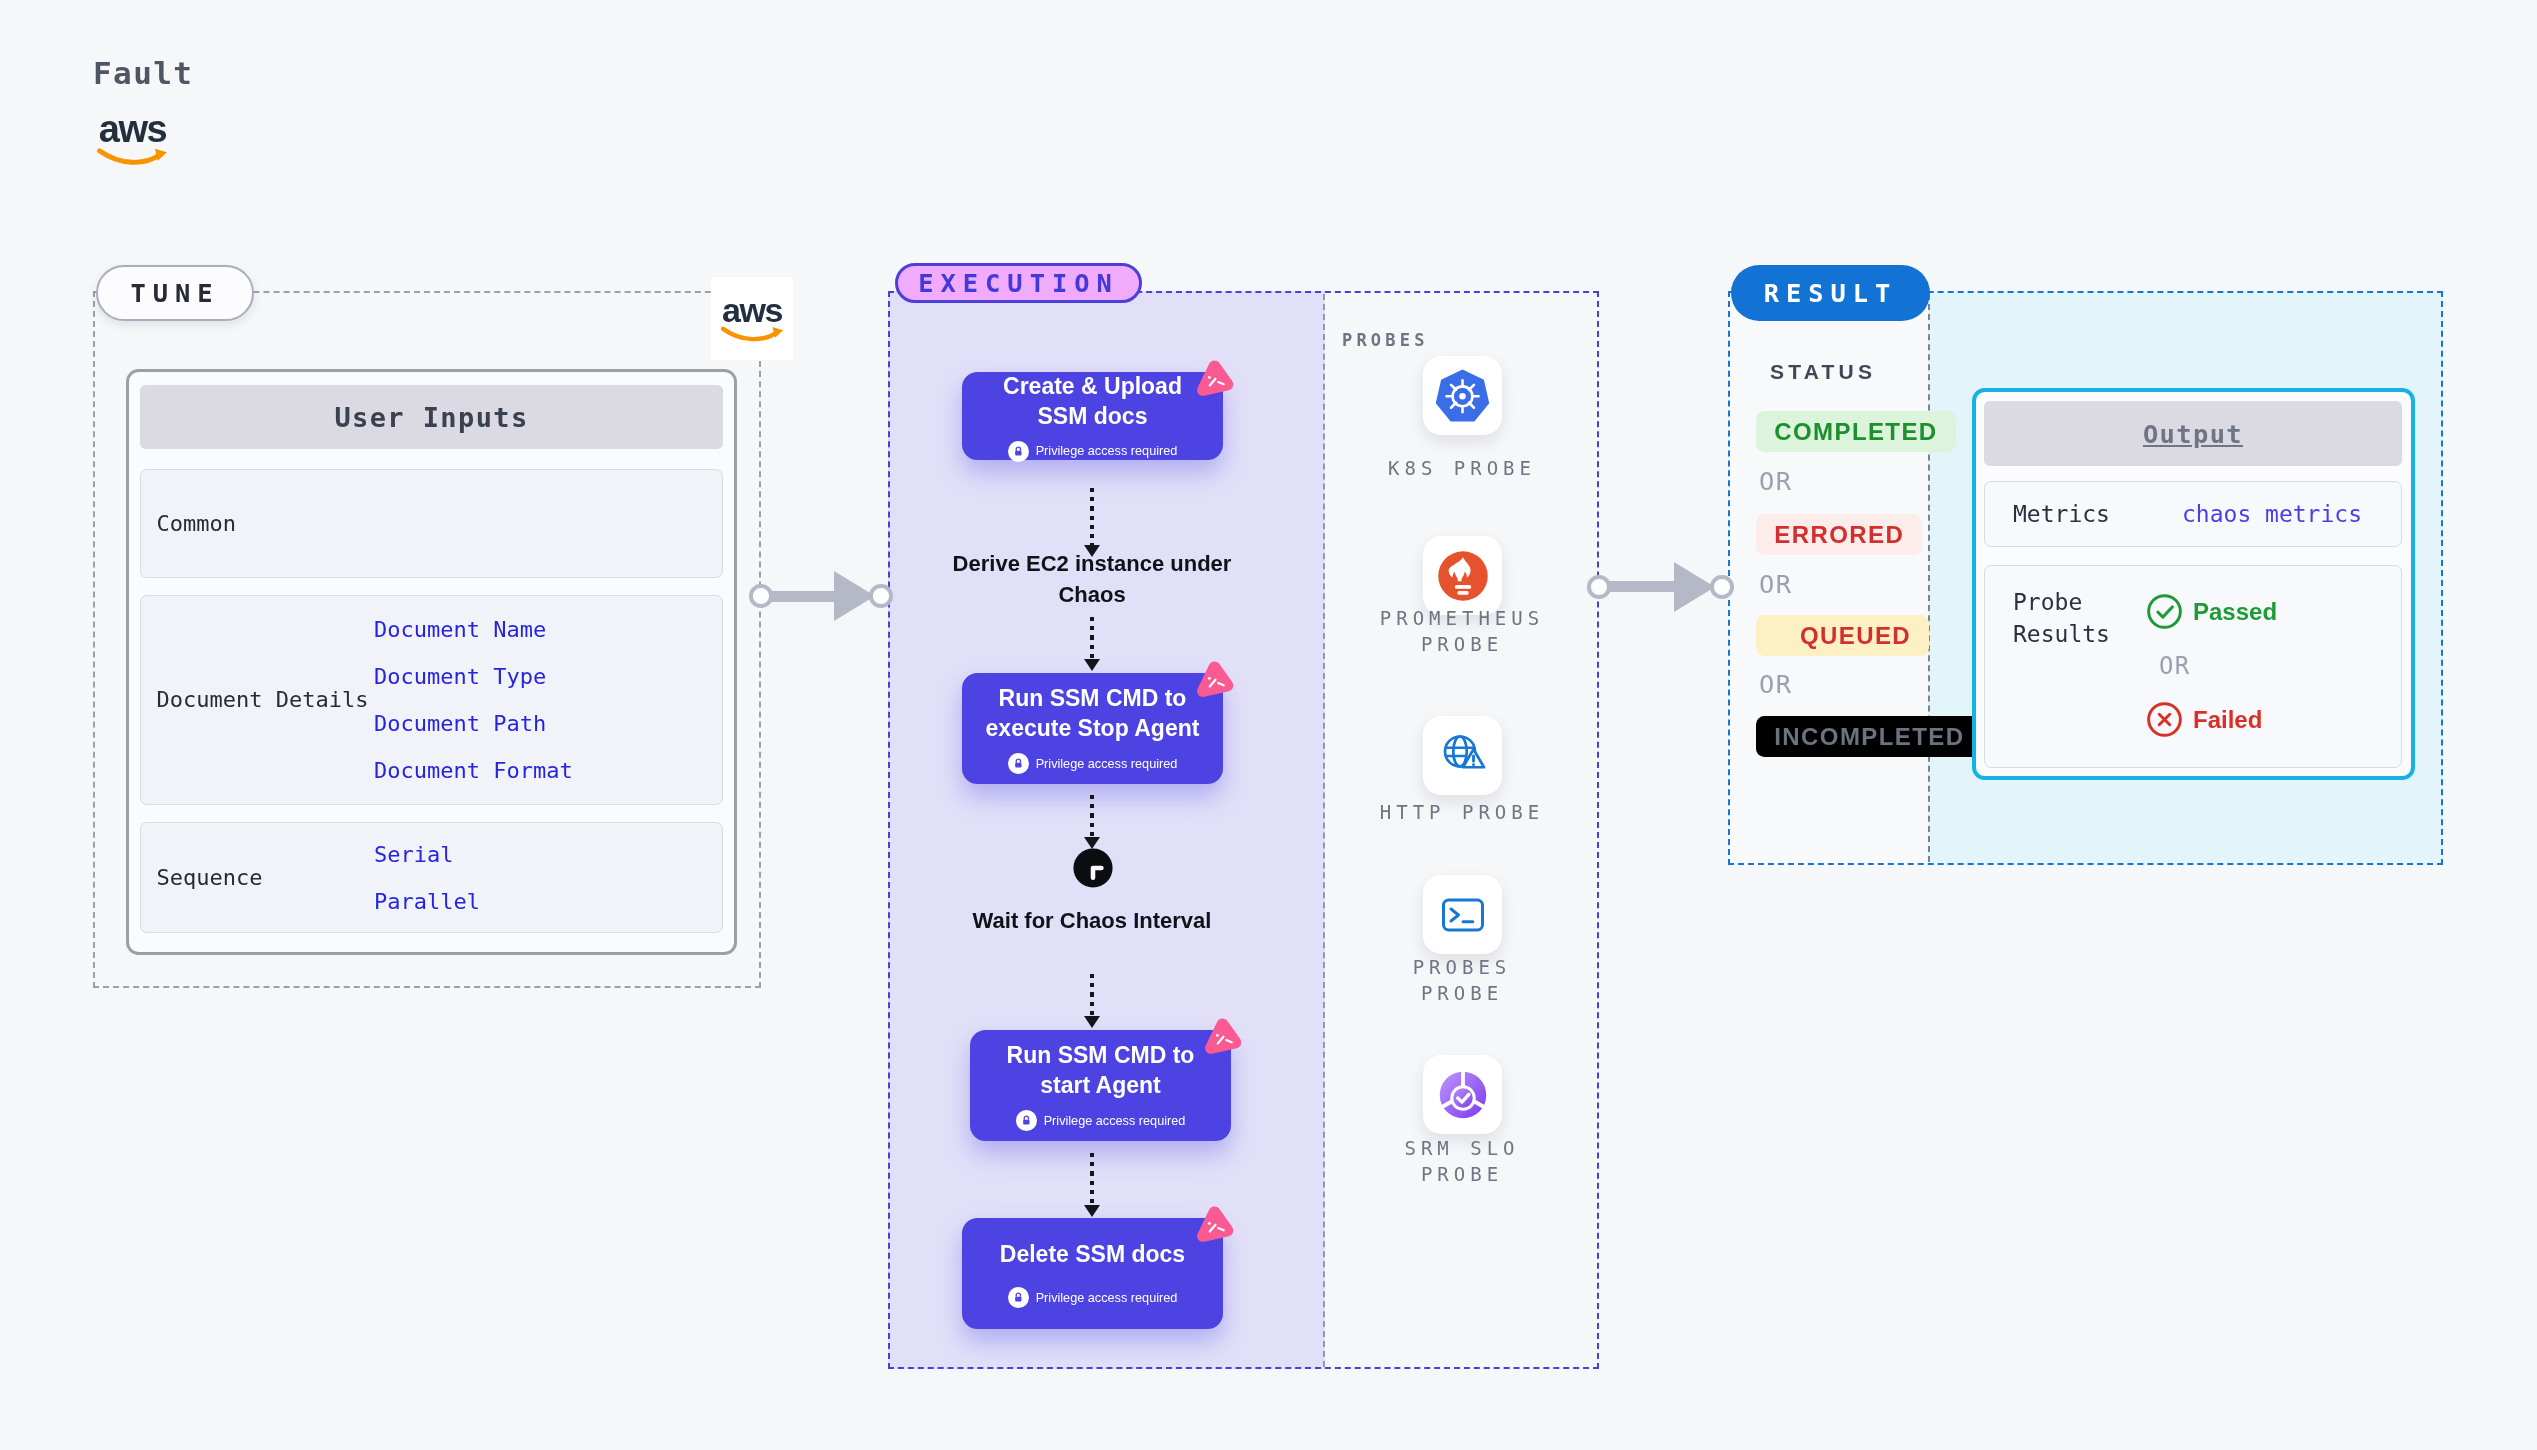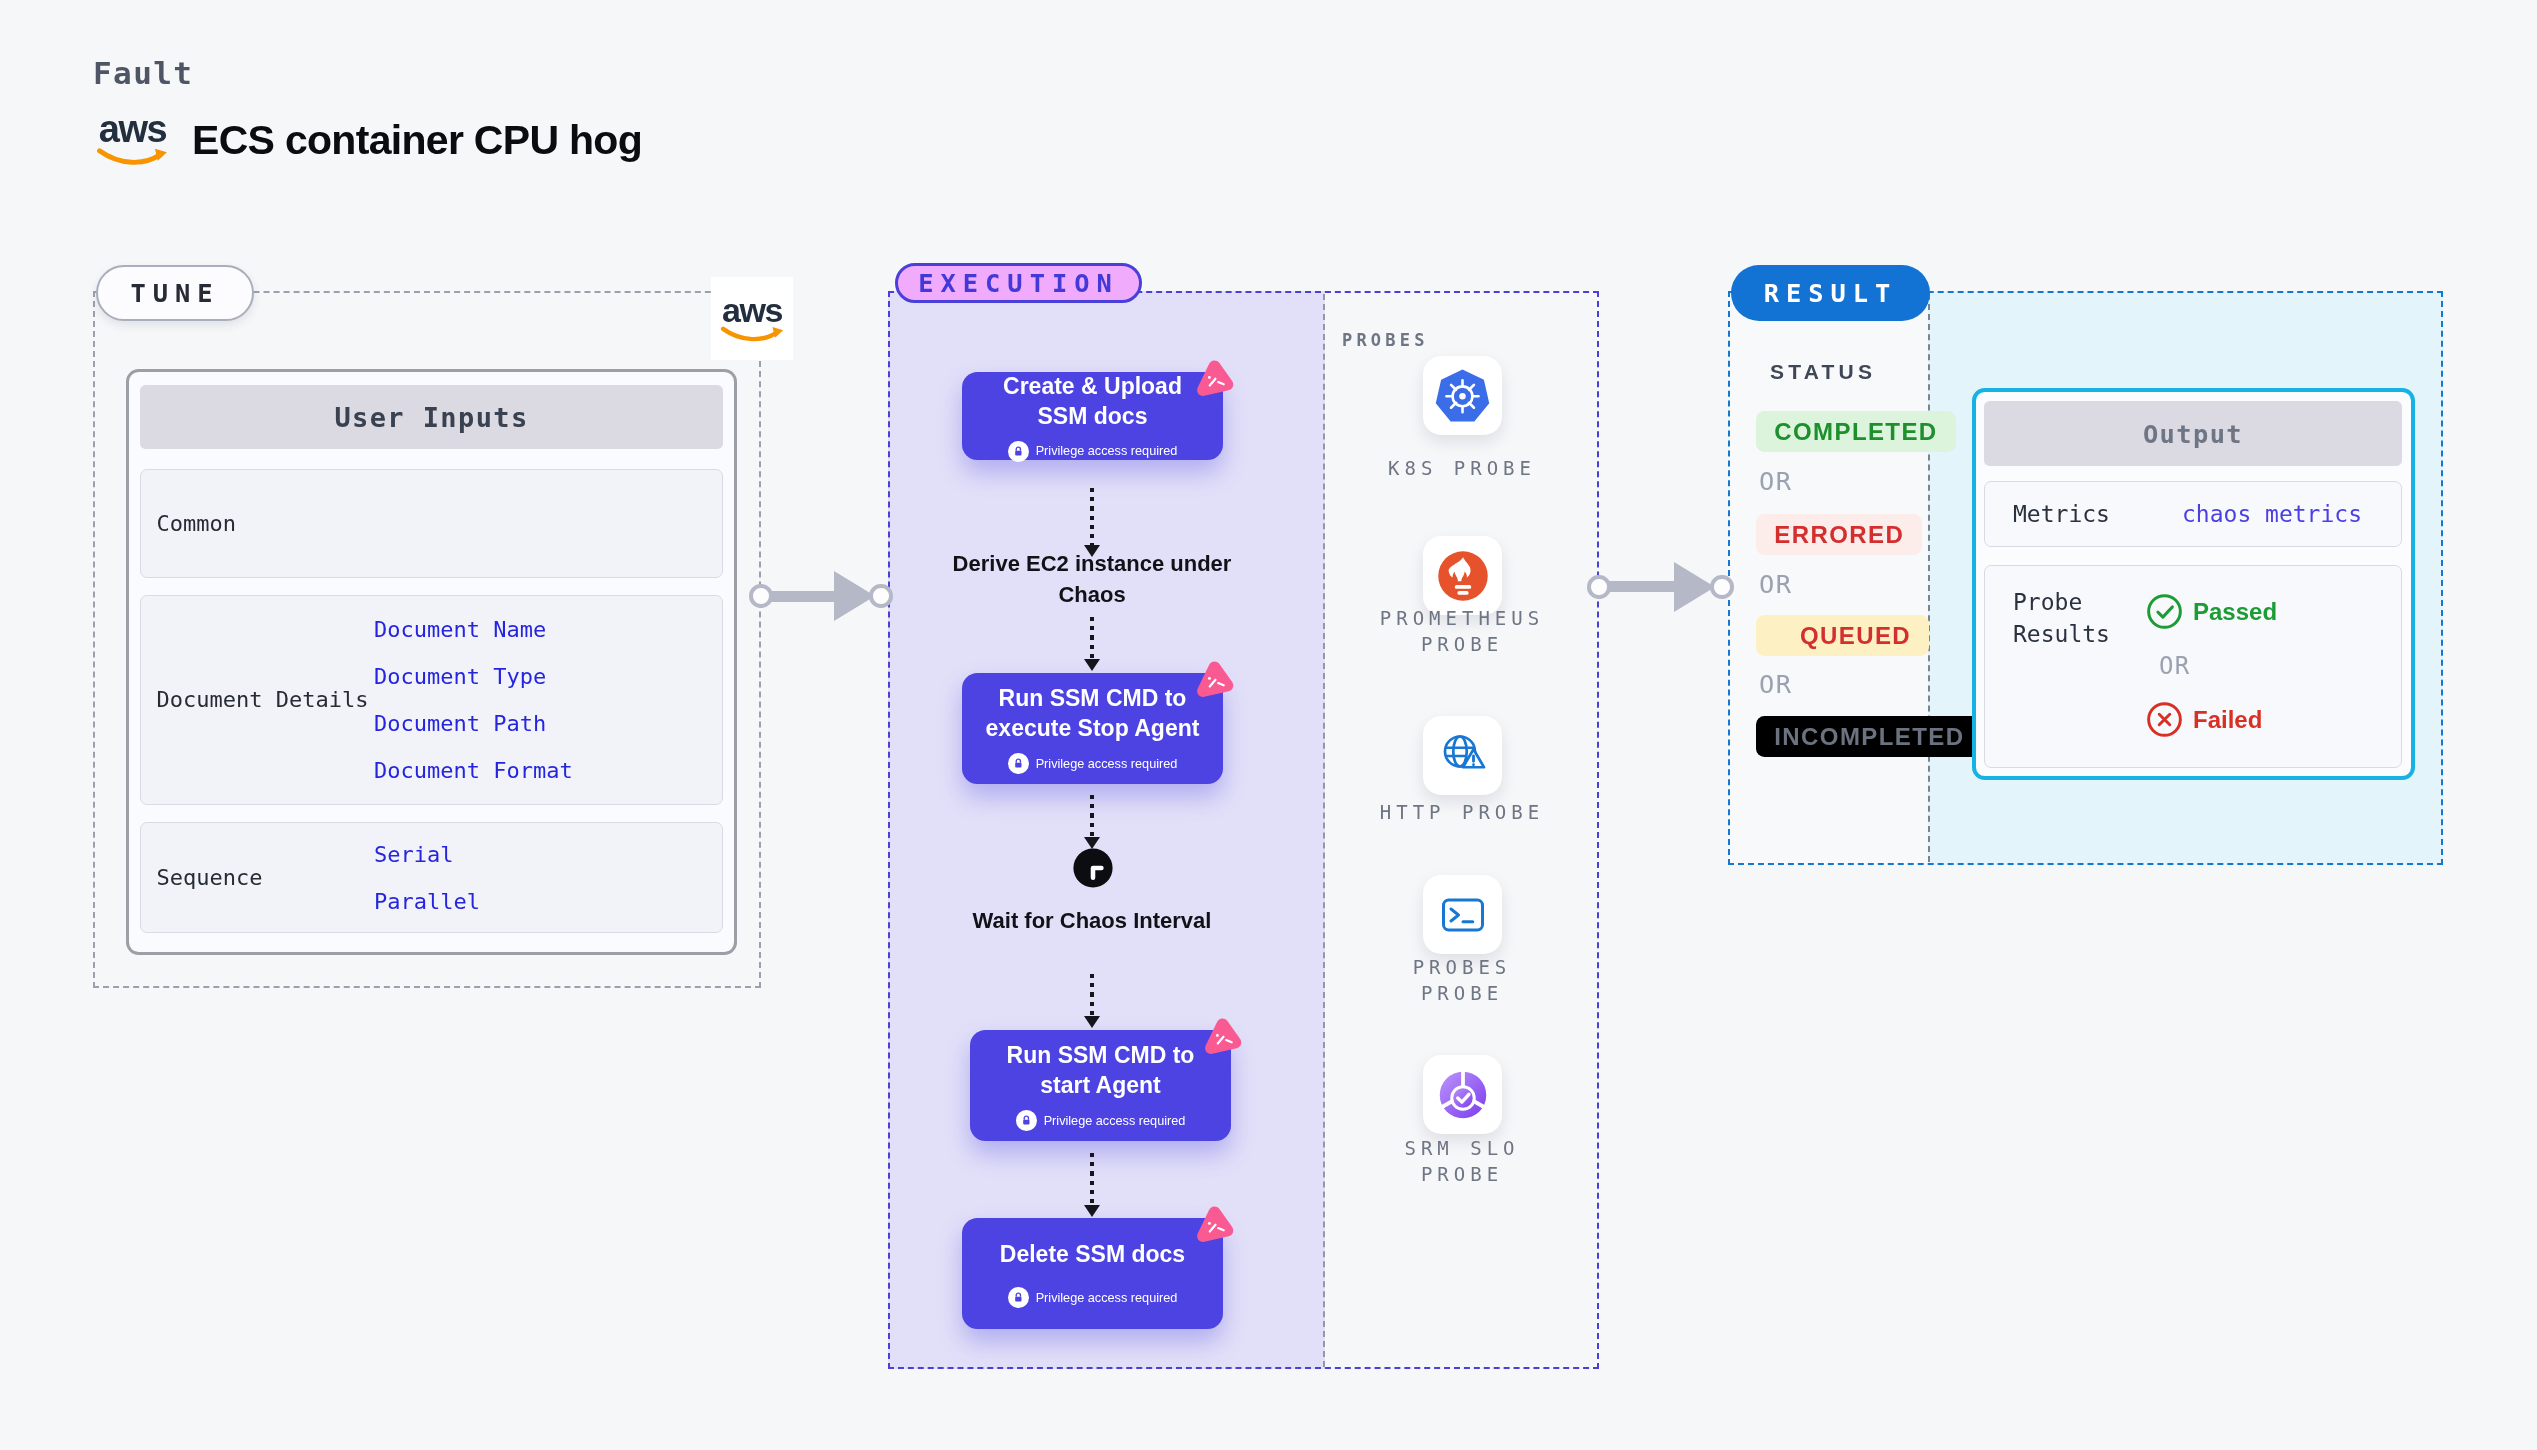--- a/index.html
+++ b/index.html
@@ -71,21 +71,21 @@
   .badge{left:1756px;height:41px;display:flex;align-items:center;padding:0 18.3px;border-radius:8.5px;font-size:24px;font-weight:bold;letter-spacing:1.4px;z-index:2;}
   .badge-completed{top:411px;background:#dcf3dc;color:#1d8f2c;}
   .badge-errored{top:514px;background:#fcecea;color:#d32f2f;}
   .badge-queued{top:615px;background:#fdf0c3;color:#d32f2f;padding-left:44px;}
   .badge-incompleted{top:716px;background:#000000;color:#6b7280;}
   .or-sep{left:1759px;font-size:25.4px;color:#9aa1b0;z-index:2;letter-spacing:1.4px;}
   .or1{top:466px;} .or2{top:569px;} .or3{top:669px;}
 
   
   .output-card{left:1972px;top:388px;width:443px;height:392px;background:#fbfcfe;border:4.2px solid #17b2e4;border-radius:12.7px;box-sizing:border-box;z-index:2;}
-  .output-header{left:1984px;top:401px;width:418px;height:65px;background:#dbdae3;border-radius:5.6px;display:flex;align-items:center;justify-content:center;font-size:25.4px;color:#6e7584;font-weight:600;letter-spacing:1.4px;z-index:3;}
+  .output-header{left:1984px;top:401px;width:418px;height:65px;background:#dbdae3;border-radius:5.6px;display:flex;align-items:center;justify-content:center;font-size:25.4px;color:#6e7584;font-weight:600;letter-spacing:1.4px;z-index:3;text-decoration:underline;}
   .metrics-row{left:1984px;top:481px;width:418px;height:66px;background:#f8f9fc;border:1.4px solid #d8dbe4;border-radius:7px;box-sizing:border-box;display:flex;align-items:center;z-index:3;}
   .metrics-row .m-label{padding-left:28px;width:169px;font-size:23px;color:#2b323f;}
   .metrics-row .m-value{font-size:23px;color:#4b3fe4;cursor:pointer;}
   .probe-res-row{left:1984px;top:565px;width:418px;height:203px;background:#f8f9fc;border:1.4px solid #d8dbe4;border-radius:7px;box-sizing:border-box;z-index:3;}
   .pr-label{position:absolute;left:28px;top:20px;font-size:23px;color:#2b323f;line-height:32px;width:155px;}
   .pr-item{position:absolute;display:flex;align-items:center;gap:10px;}
   .pr-passed{left:161px;top:27px;}
   .pr-or{position:absolute;left:174px;top:86px;font-size:24px;color:#9aa1b0;letter-spacing:1.4px;}
   .pr-failed{left:161px;top:135px;}
   .pr-text-passed{font-size:24px;font-weight:bold;color:#1d9b34;}
@@ -97,21 +97,20 @@
 <div class="canvas mono">
 
   <div class="abs eyebrow mono">Fault</div>
   <div class="abs hdr-logo">
     <div class="aws-word">aws</div>
     <svg width="73" height="18.3" viewBox="0 0 104 26">
       <path d="M5 4 C34 25 70 25 92 9" stroke="#f79400" stroke-width="7" fill="none" stroke-linecap="round"></path>
       <path d="M84 1 L101 6 L88 18 Z" fill="#f79400"></path>
     </svg>
   </div>
-  <div class="abs page-title sans">ECS container CPU hog</div>
 
   <div class="abs tune-box"></div>
   <div class="abs pill tune-pill mono">TUNE</div>
   <div class="abs corner-aws">
     <div class="aws-word">aws</div>
     <svg width="65" height="17" viewBox="0 0 104 26">
       <path d="M5 4 C34 25 70 25 92 9" stroke="#f79400" stroke-width="7" fill="none" stroke-linecap="round"></path>
       <path d="M84 1 L101 6 L88 18 Z" fill="#f79400"></path>
     </svg>
   </div>

